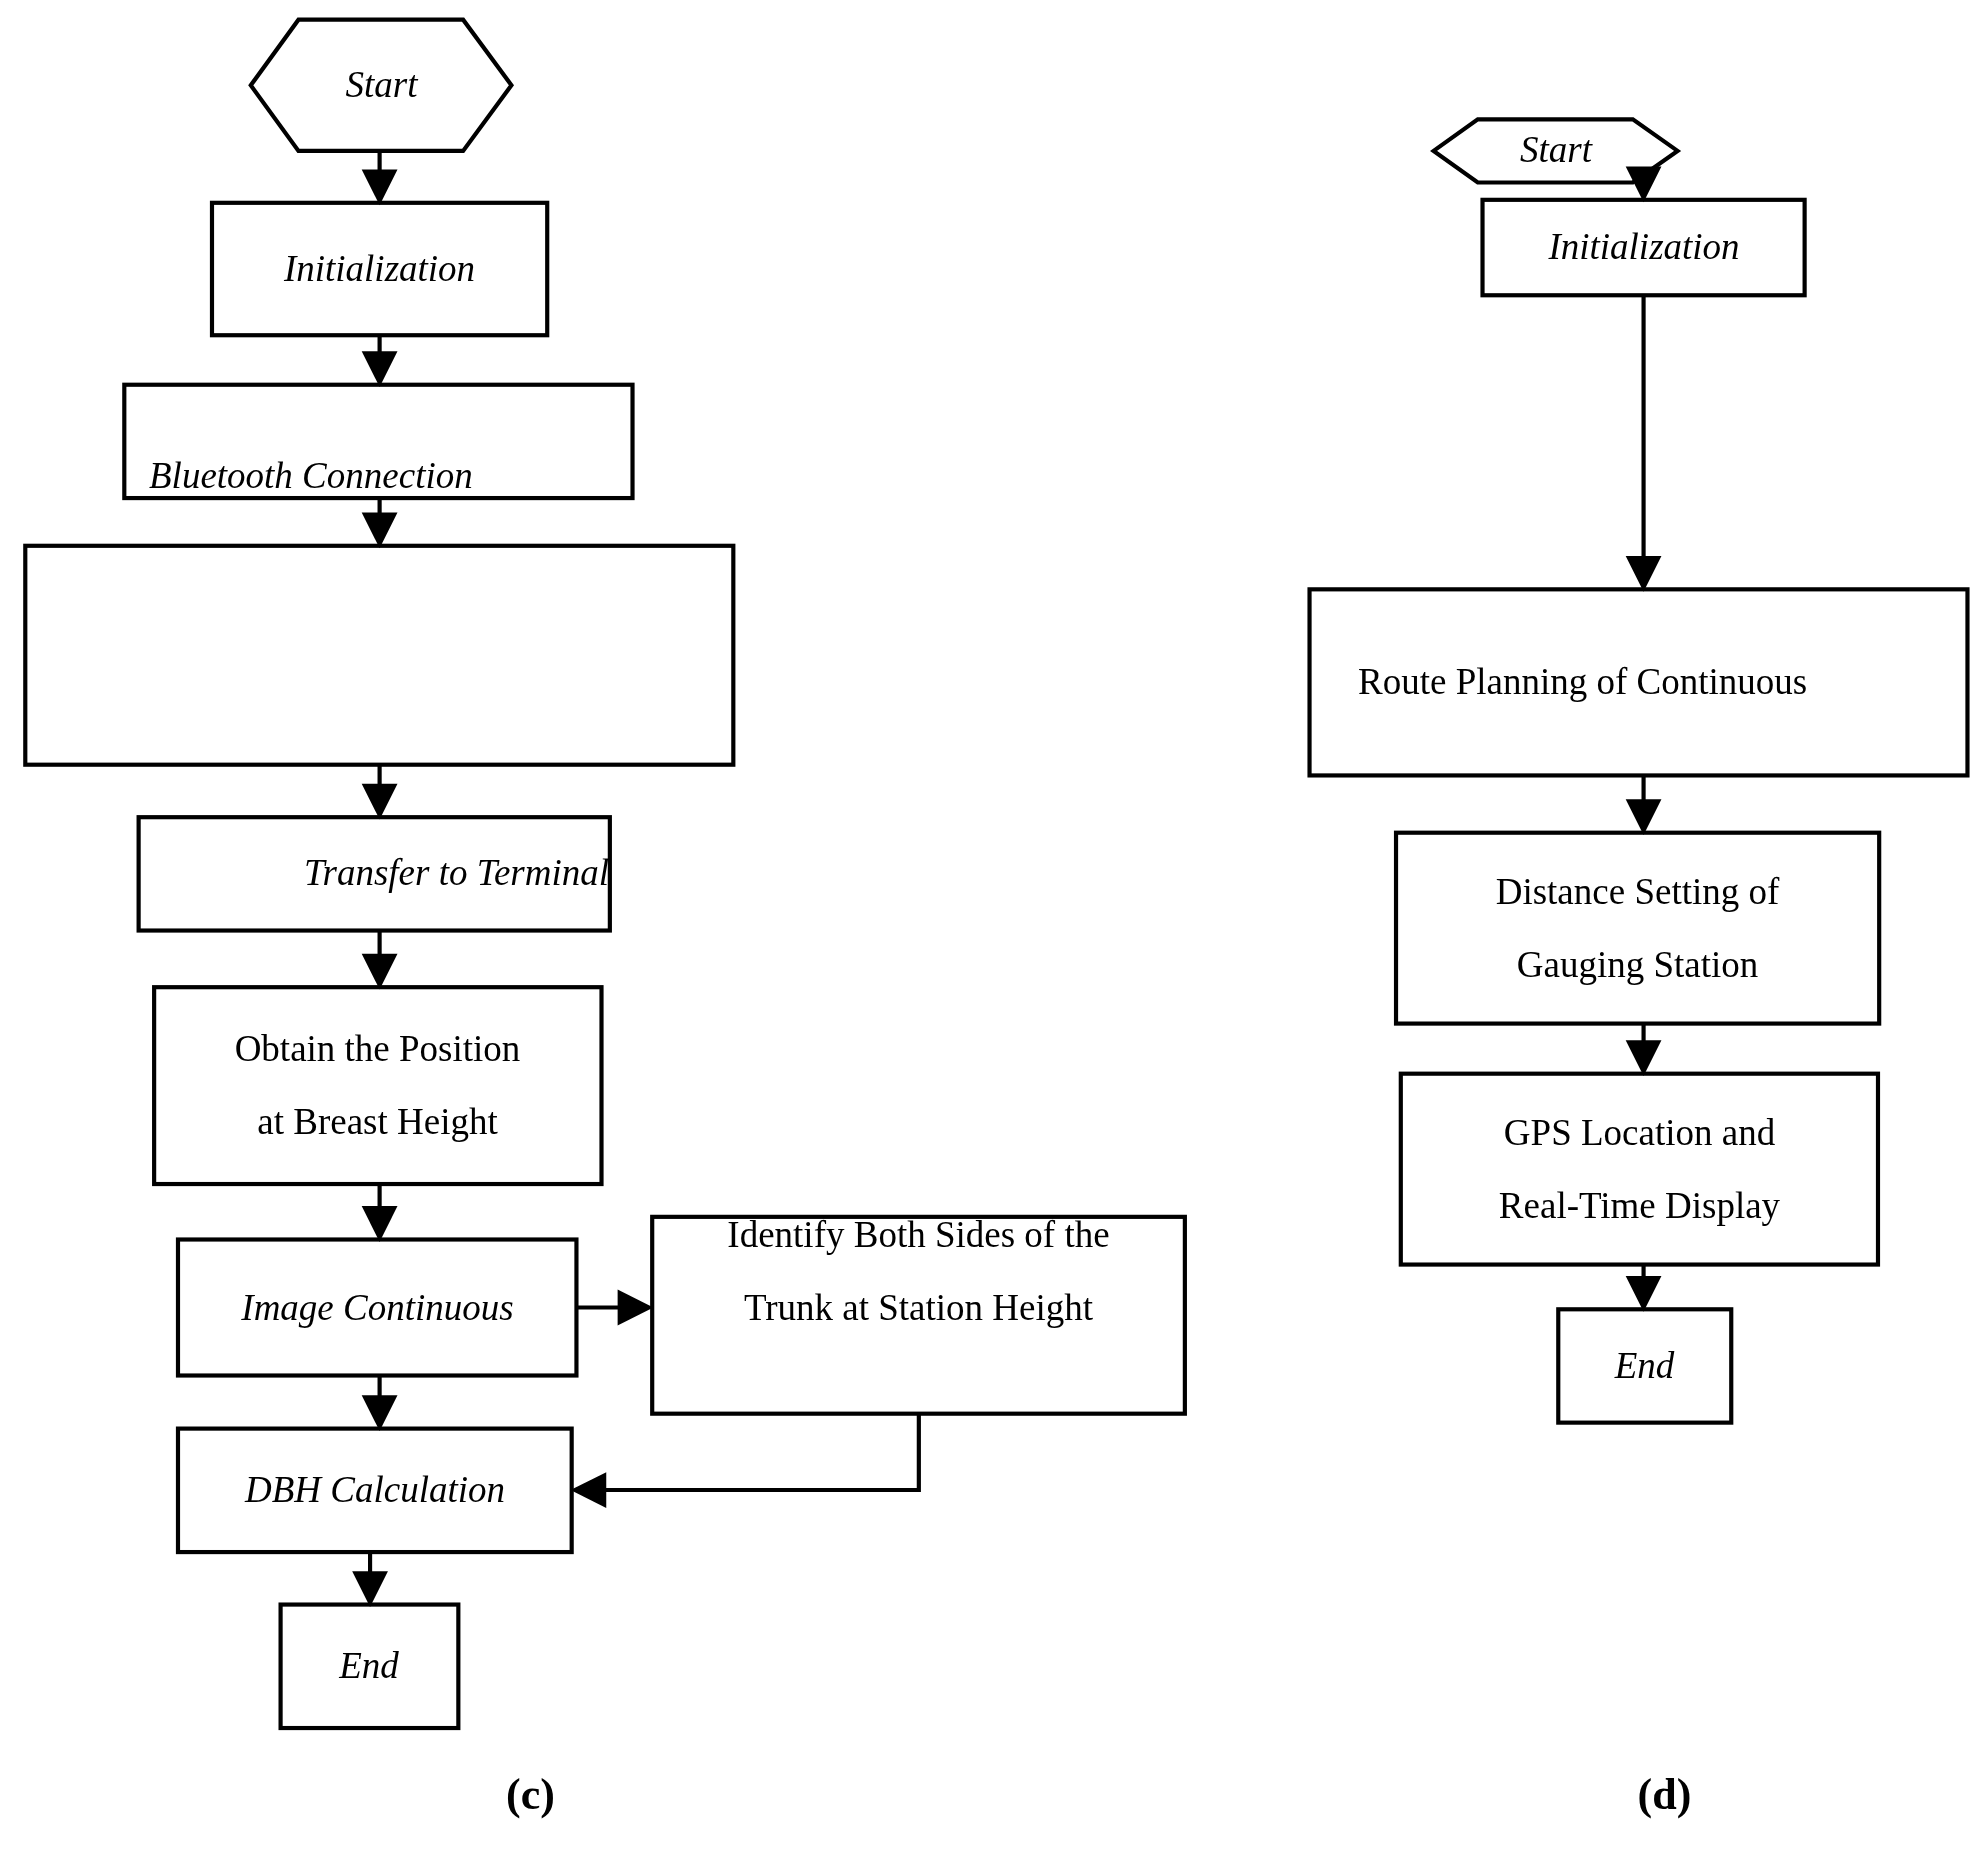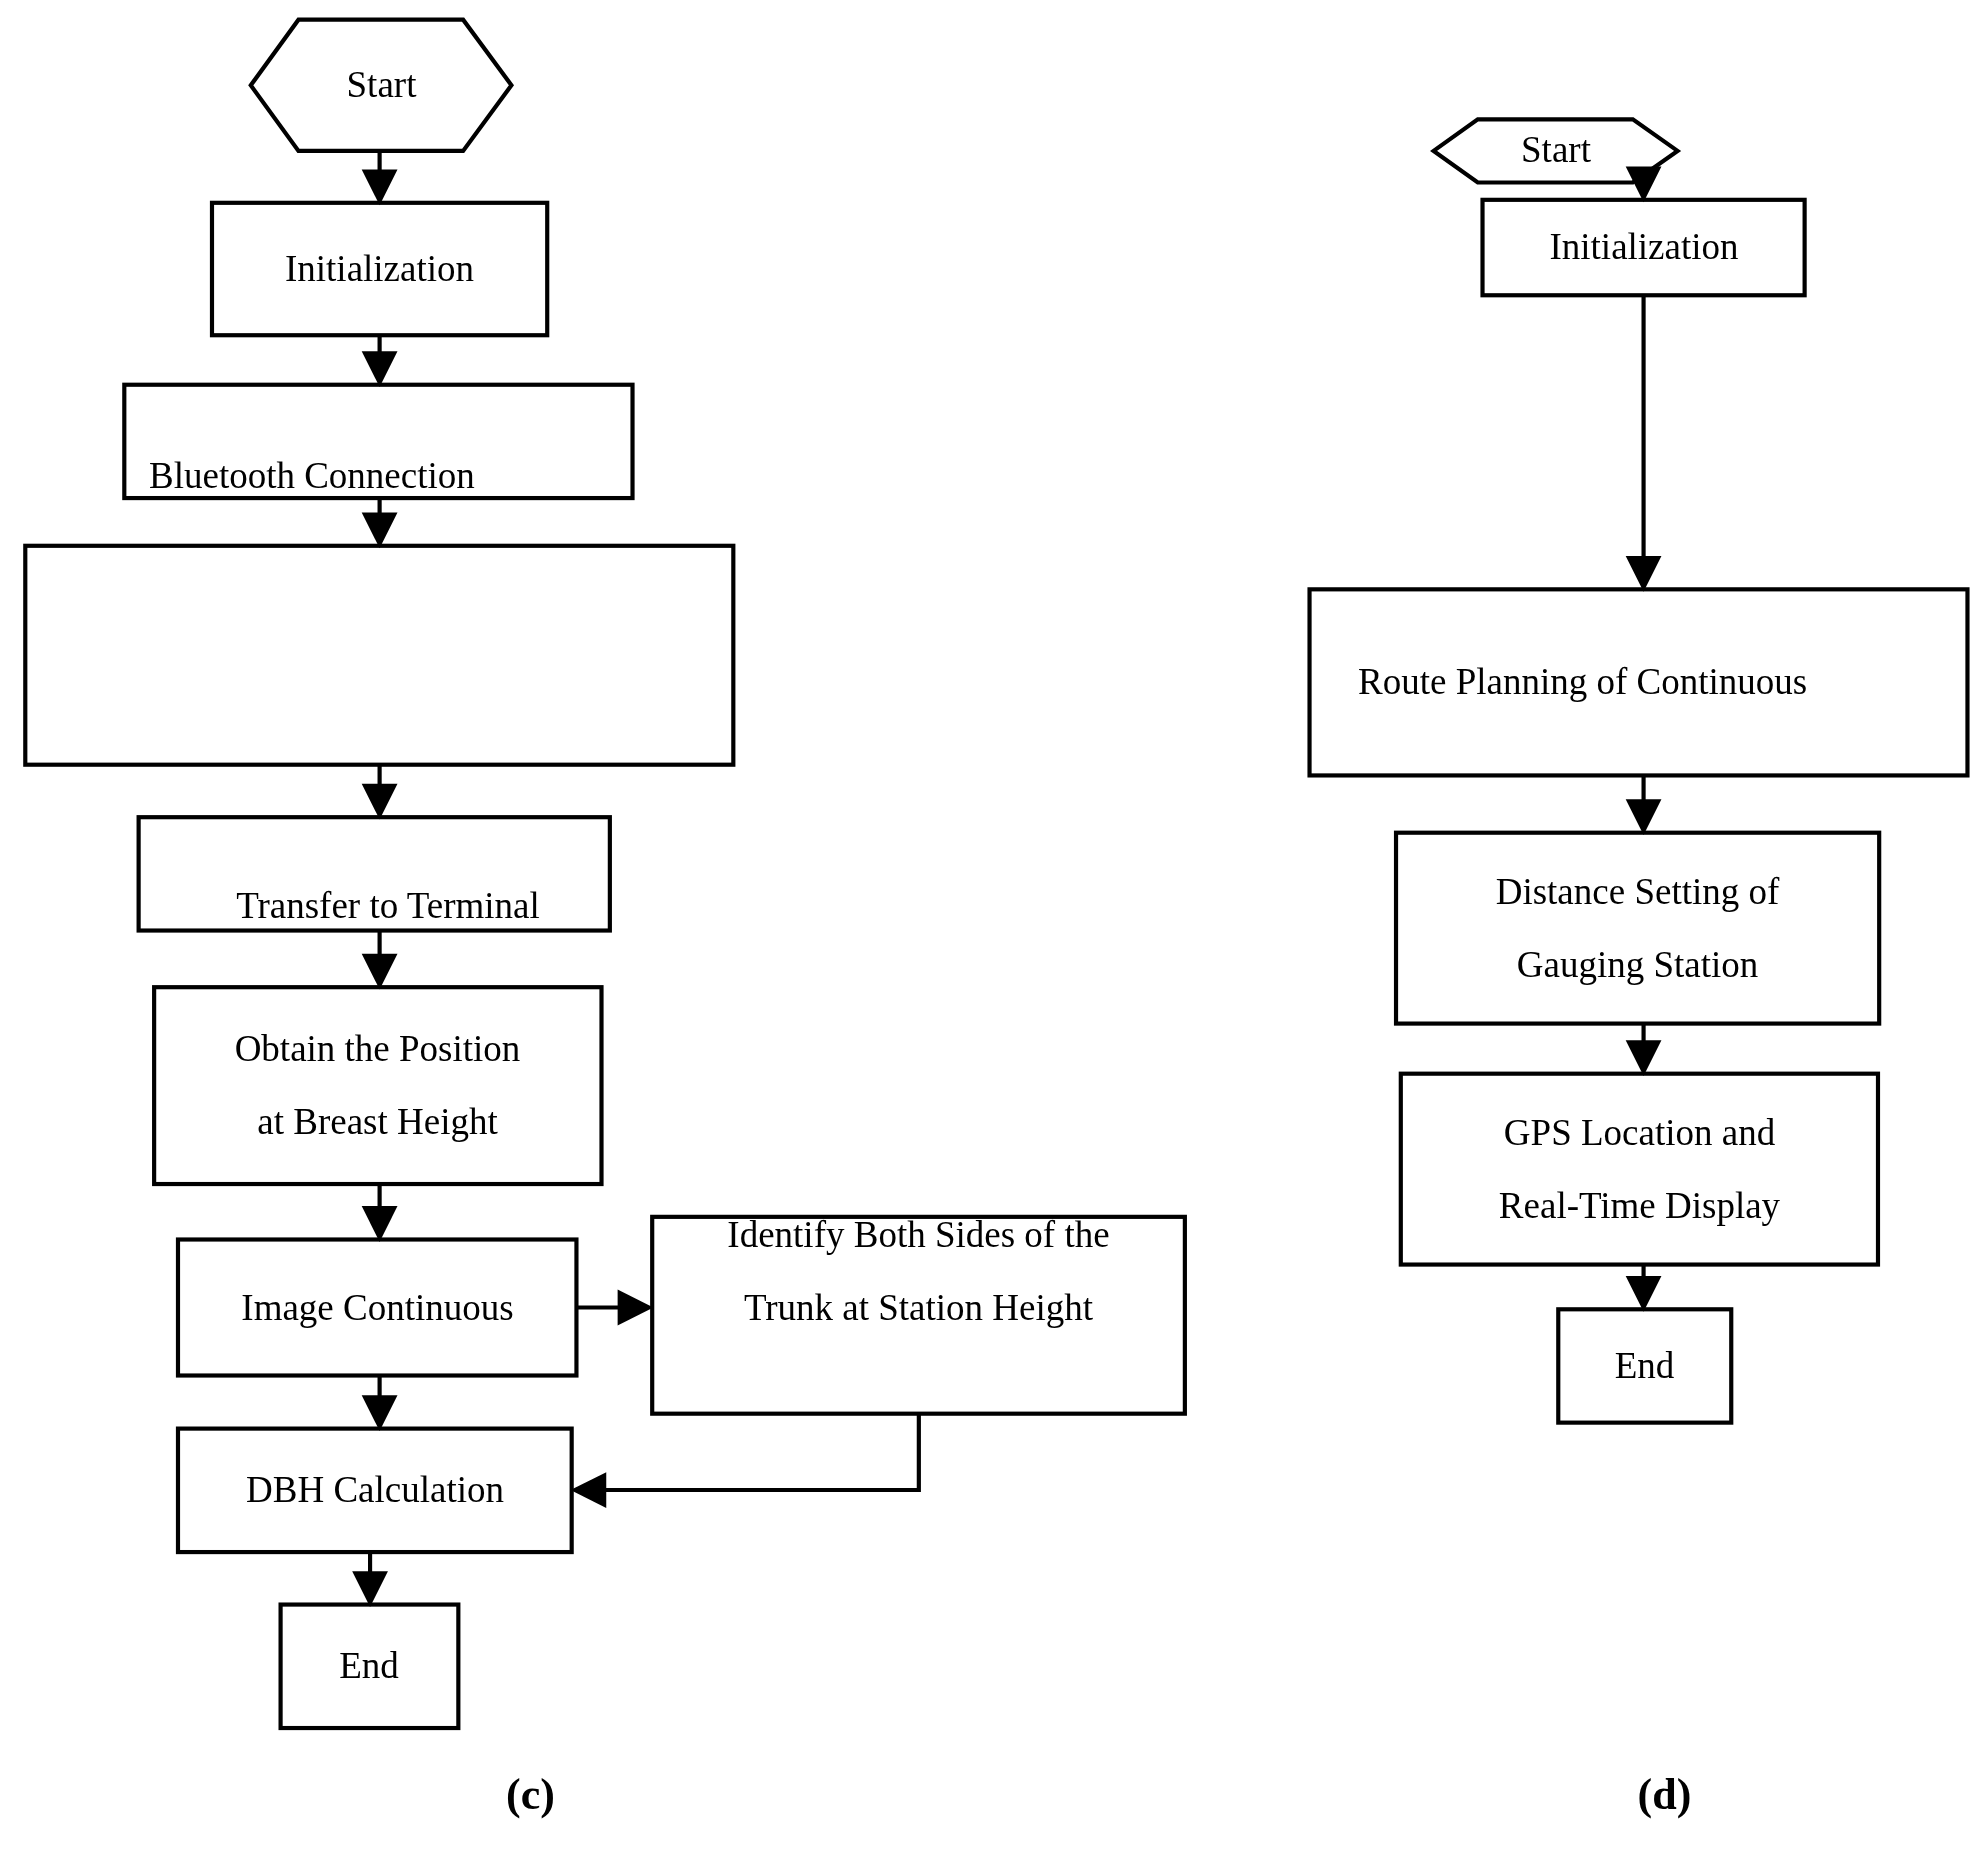--- a/index.html
+++ b/index.html
@@ -44,21 +44,21 @@
     align-items: center;
     justify-content: center;
     text-align: center;
     color: #000000;
     font-family: "Liberation Serif", "DejaVu Serif", serif;
     font-size: 37px;
     line-height: 1.95;
     white-space: pre;
     pointer-events: none;
   }
-  .node-label.single { line-height: 1.2; }
+  .node-label.single { line-height: 1.2; font-style: italic; }
   .panel-caption {
     position: absolute;
     color: #000000;
     font-family: "Liberation Serif", "DejaVu Serif", serif;
     font-size: 44px;
     font-weight: bold;
     text-align: center;
   }
 </style>
 </head>
@@ -152,21 +152,21 @@
 
   <div class="node-label single" style="left:212px; top:203px; width:335px; height:132px;">
     <span>Initialization</span>
   </div>
 
   <div class="node-label single" style="left:124px; top:385px; width:508px; height:113px; align-items:flex-start; padding-left:25px; box-sizing:border-box;justify-content:flex-end;">
     <span>Bluetooth Connection</span>
   </div>
 
 
-  <div class="node-label single" style="left:138px; top:850px; width:471px; height:113px; align-items:center; padding-left:29px; box-sizing:border-box;">
+  <div class="node-label single" style="left:138px; top:817px; width:471px; height:113px; align-items:flex-end; padding-left:29px; box-sizing:border-box;">
     <span>Transfer to Terminal</span>
   </div>
 
   <div class="node-label" style="left:154px; top:987px; width:447px; height:197px;">
     <span>Obtain the Position</span>
     <span>at Breast Height</span>
   </div>
 
   <div class="node-label single" style="left:178px; top:1240px; width:399px; height:136px;">
     <span>Image Continuous</span>

